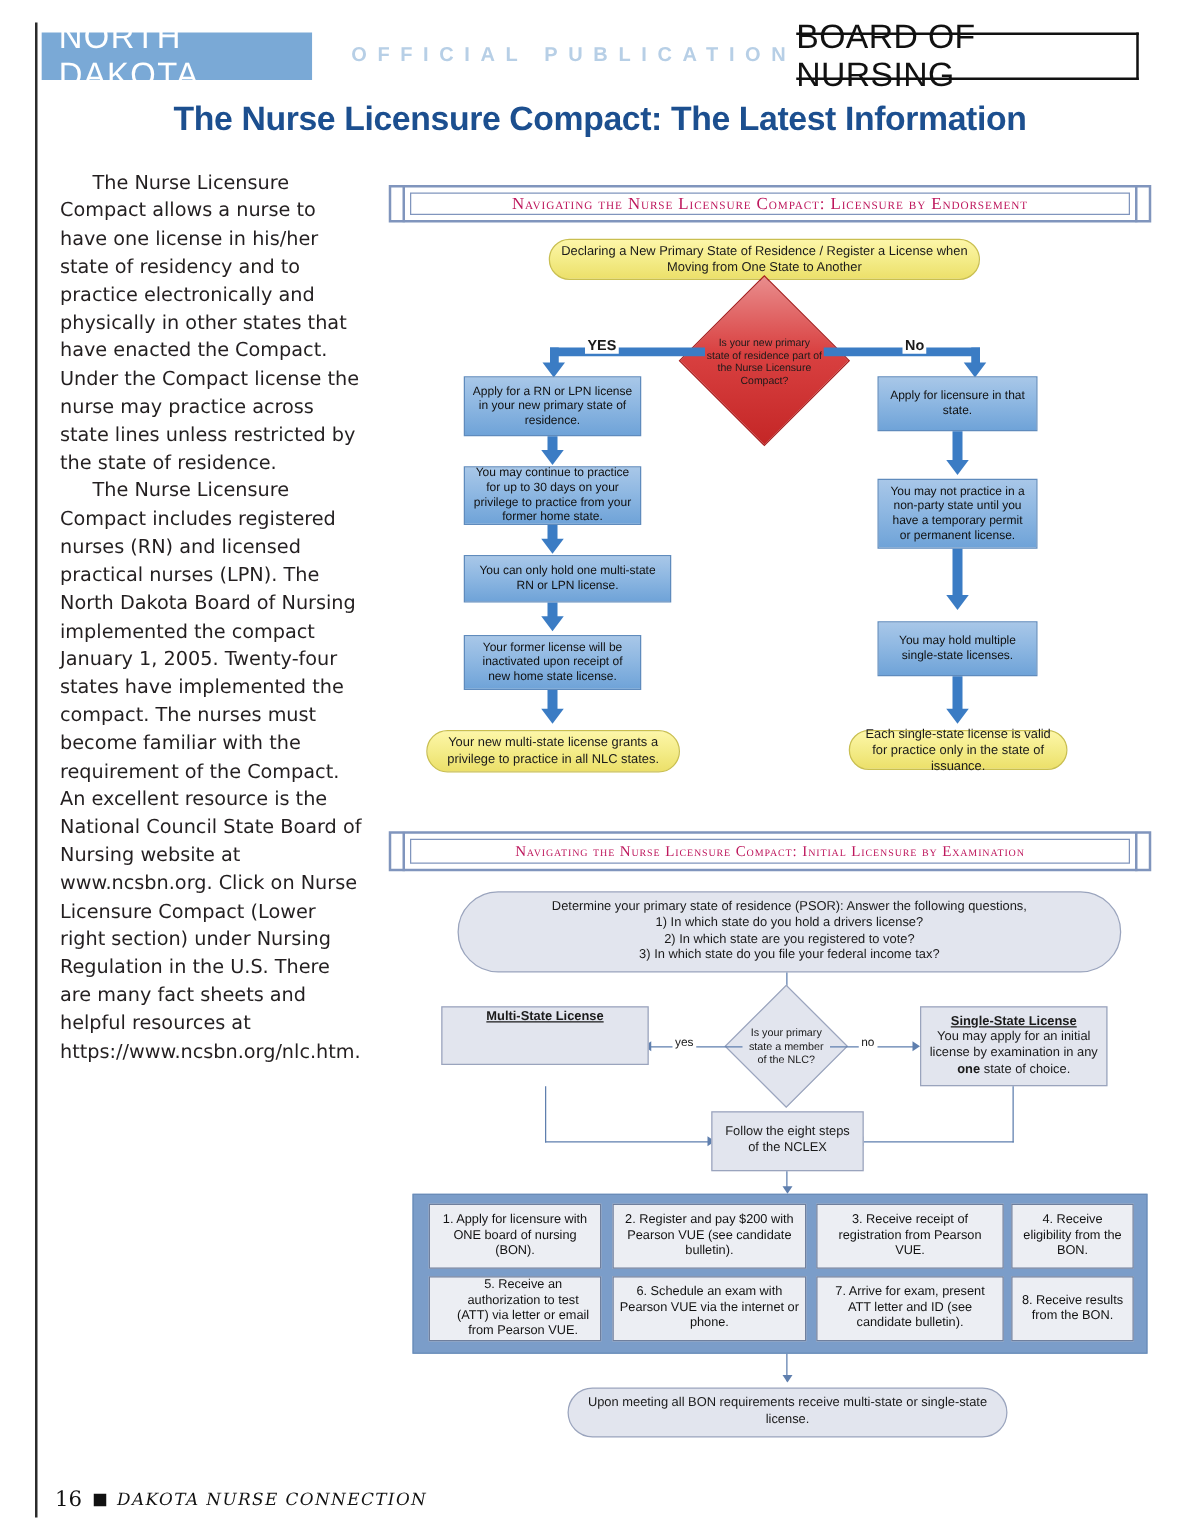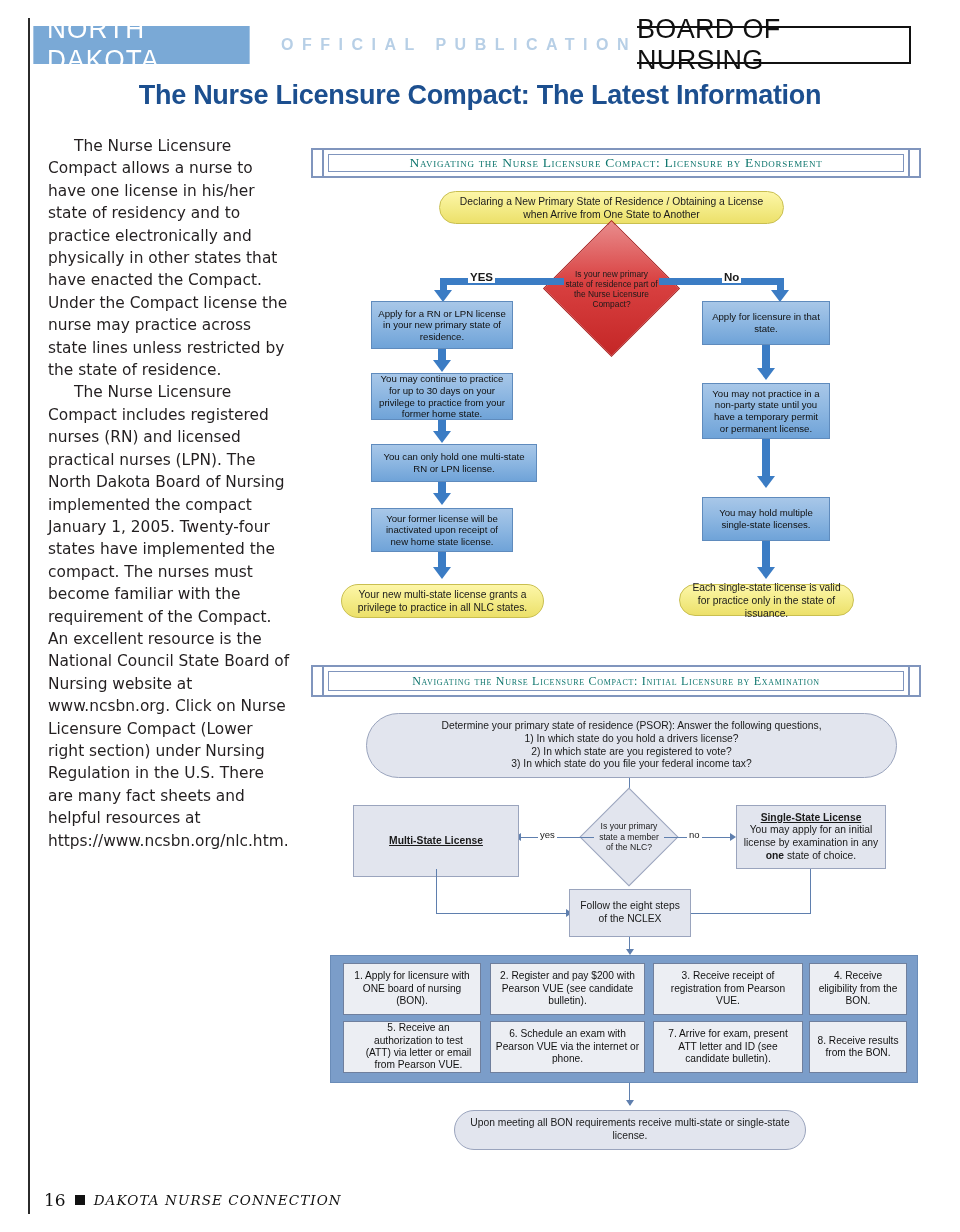--- a/index.html
+++ b/index.html
@@ -73,21 +73,21 @@
     border: 2px solid #8095bd;
     background: #ffffff;
     display: flex; align-items: center; justify-content: center;
   }
   .fc-banner-inner {
     position: absolute; left: 4px; right: 4px; top: 4px; bottom: 4px;
     border: 1px solid #8095bd;
   }
   .fc-banner-text {
     position: relative; z-index: 2;
-    color: #0f766e;
+    color: #be185d;
     font-family: "Liberation Serif", serif;
     font-size: 13.5px; font-variant: small-caps; letter-spacing: 0.7px;
     white-space: nowrap;
   }
   .fc-banner-cap {
     position: absolute; top: -2px; width: 13px; height: calc(100% + 4px);
     border: 2px solid #8095bd; background: #fff;
   }
   .fc-banner-cap.left { left: -13px; }
   .fc-banner-cap.right { right: -13px; }
@@ -215,21 +215,21 @@
   <p>The Nurse Licensure Compact includes registered nurses (RN) and licensed practical nurses (LPN). The North Dakota Board of Nursing implemented the compact January 1, 2005. Twenty-four states have implemented the compact. The nurses must become familiar with the requirement of the Compact. An excellent resource is the National Council State Board of Nursing website at www.ncsbn.org. Click on Nurse Licensure Compact (Lower right section) under Nursing Regulation in the U.S.  There are many fact sheets and helpful resources at https://www.ncsbn.org/nlc.htm.</p>
 </div>
 
 <div class="fc-banner" style="left:322px; top:148px; width:588px; height:30px;">
   <div class="fc-banner-inner"></div>
   <div class="fc-banner-cap left"></div>
   <div class="fc-banner-cap right"></div>
   <div class="fc-banner-text">Navigating the Nurse Licensure Compact: Licensure by Endorsement</div>
 </div>
 
-<div class="node n-yellow" style="left:439px; top:191px; width:345px; height:33px;">Declaring a New Primary State of Residence / Obtaining a License when Arrive from One State to Another</div>
+<div class="node n-yellow" style="left:439px; top:191px; width:345px; height:33px;">Declaring a New Primary State of Residence / Register a License when Moving from One State to Another</div>
 
 <div class="ln" style="left:608px; top:224px; width:7px; height:14px;"></div>
 <div class="arrow-d" style="left:602px; top:234px;"></div>
 
 <div class="n-diamond-wrap" style="left:563px; top:240px; width:97px; height:97px;">
   <div class="n-diamond"></div>
   <div class="n-diamond-label" style="padding:0 2px;">Is your new primary state of residence part of the Nurse Licensure Compact?</div>
 </div>
 
 <div class="ln" style="left:440px; top:278px; width:124px; height:7px;"></div>
@@ -297,21 +297,21 @@
 </div>
 
 <div class="thin-ln" style="left:520px; top:837px; width:74px; height:1px;"></div>
 <div class="thin-label" style="left:538px; top:829px;">yes</div>
 <div class="thin-arrow-l" style="left:515px; top:833px;"></div>
 
 <div class="thin-ln" style="left:664px; top:837px; width:68px; height:1px;"></div>
 <div class="thin-label" style="left:687px; top:829px;">no</div>
 <div class="thin-arrow-r" style="left:730px; top:833px;"></div>
 
-<div class="node n-gray" style="left:353px; top:805px; width:166px; height:72px; flex-direction:column; justify-content:center;">
+<div class="node n-gray" style="left:353px; top:805px; width:166px; height:47px; flex-direction:column; justify-content:flex-start;">
   <div class="u">Multi-State License</div>
 </div>
 
 <div class="node n-gray" style="left:736px; top:805px; width:150px; height:64px; flex-direction:column; justify-content:center;">
   <div class="u">Single-State License</div>
   <div style="text-align:center;"><span>You may apply for an initial license by examination in any </span><span class="b">one</span><span> state of choice.</span></div>
 </div>
 
 <div class="thin-ln" style="left:436px; top:869px; width:1px; height:45px;"></div>
 <div class="thin-ln" style="left:436px; top:913px; width:133px; height:1px;"></div>

